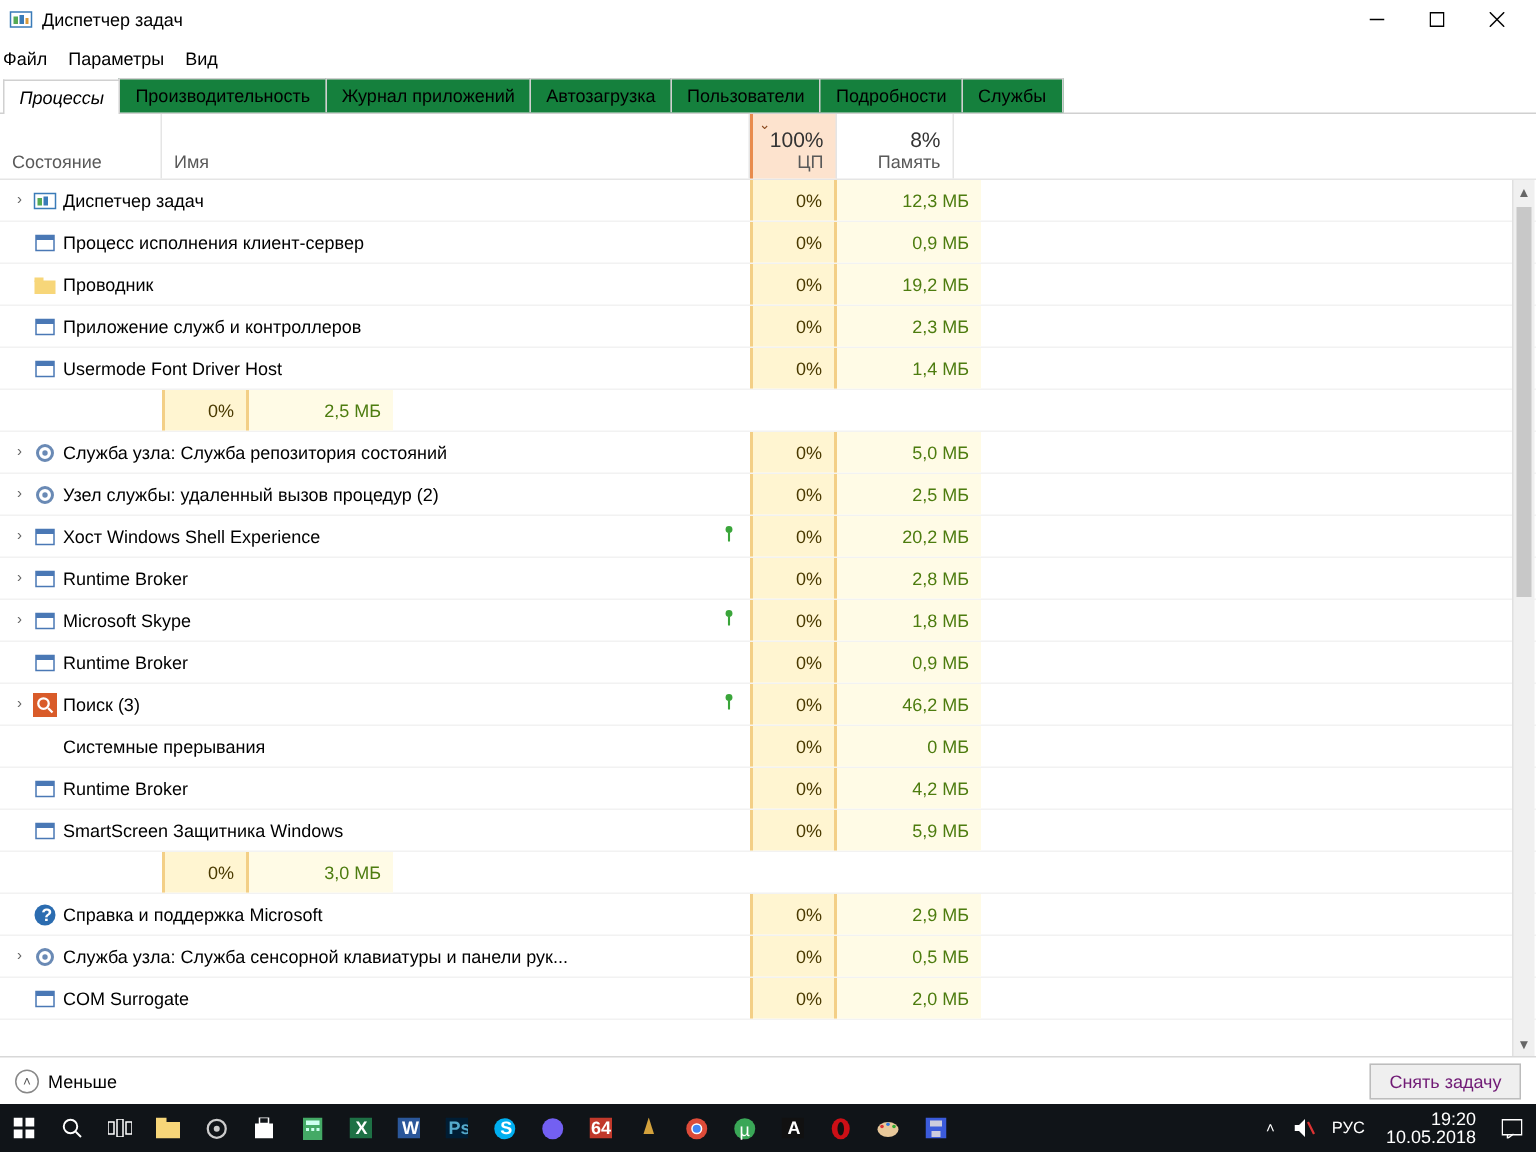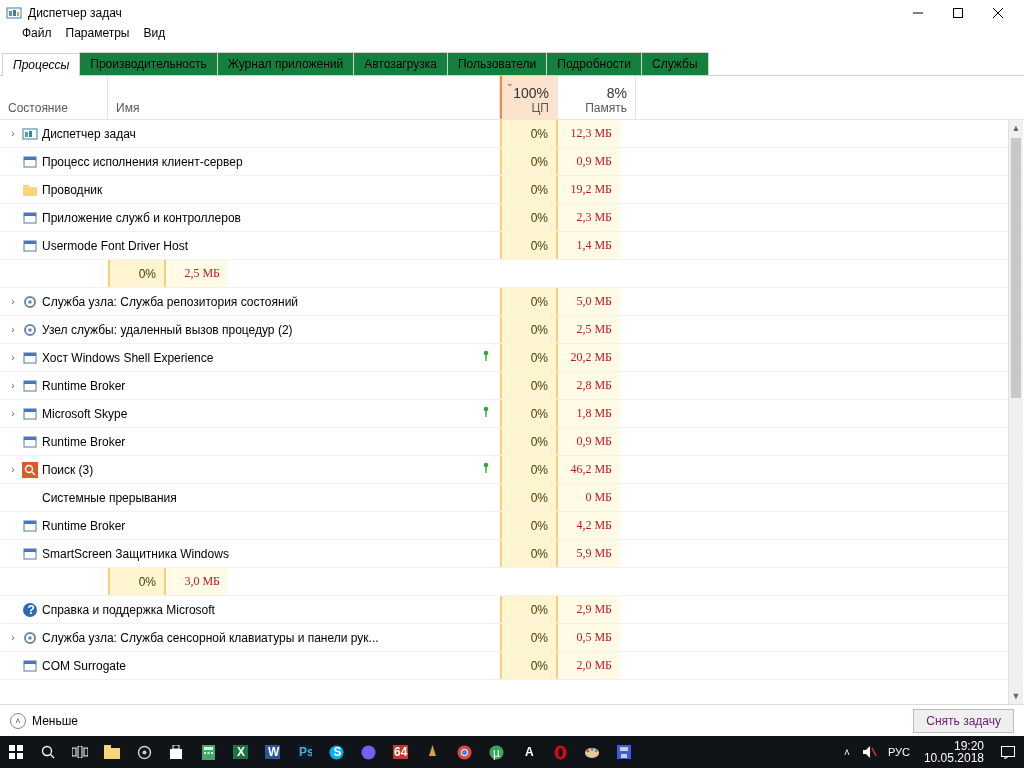--- a/index.html
+++ b/index.html
@@ -5,21 +5,21 @@
 * { margin:0; padding:0; box-sizing:border-box; font-family:"Segoe UI",Tahoma,sans-serif; font-size:12px; }
 body { width:1024px; height:768px; background:#fff; overflow:hidden; display:flex; flex-direction:column; }
 
 .titlebar { height:26px; display:flex; align-items:center; padding:0 6px; background:#fff; border-bottom:1px solid #fff; }
 .titlebar .icon { width:16px; height:16px; margin-right:6px; display:flex; align-items:center; justify-content:center; }
 .titlebar .title { flex:0 0 auto; color:#000; }
 .titlebar .spacer { flex:1; }
 .winbtn { width:40px; height:26px; display:flex; align-items:center; justify-content:center; color:#000; }
 .winbtn svg { width:10px; height:10px; }
 
-.menubar { height:20px; display:flex; align-items:flex-start; padding:0 22px; gap:14px; color:#000; }
+.menubar { height:20px; display:flex; align-items:flex-end; padding:0 2px; gap:14px; color:#000; }
 .menubar span { cursor:default; }
 
 .tabs { display:flex; align-items:flex-end; height:26px; padding-left:2px; border-bottom:1px solid #d0d0d0; background:#fff; margin-top:4px; }
 .tab { padding:4px 10px 4px 10px; border:1px solid #d0d0d0; border-bottom:none; background:#15803d; margin-right:-1px; cursor:default; }
 .tab.active { background:#fff; position:relative; top:1px;font-style:italic; }
 
 .colhdr { display:flex; height:44px; border-bottom:1px solid #e5e5e5; align-items:stretch; user-select:none; }
 .colhdr .c { display:flex; flex-direction:column; justify-content:flex-end; padding:4px 8px; border-right:1px solid #e5e5e5; color:#444; }
 .c-name { width:392px; }
 .c-state { width:108px; }
@@ -29,21 +29,21 @@
 .c-mem { width:78px; text-align:right; }
 .c-mem .pct { font-size:14px; color:#333; }
 .hdrlabel { color:#595959; }
 
 .rows { flex:1; overflow:hidden; position:relative; }
 .row { display:flex; align-items:center; height:28px; border-bottom:1px solid #f2f2f2; }
 .row .cell { padding:0 8px; height:100%; display:flex; align-items:center; }
 .row .cell.name { width:392px; gap:4px; }
 .row .cell.state { width:108px; justify-content:flex-end; }
 .row .cell.cpu { width:58px; justify-content:flex-end; background:#fff5d1; border-left:2px solid #f3cf86; border-right:2px solid #f3cf86; color:#4a3a00; }
-.row .cell.mem { width:62px; justify-content:flex-end; background:#fffbe6; color:#b91c1c;font-family:Liberation Serif, serif; }
+.row .cell.mem { width:96px; justify-content:flex-end; background:#fffbe6; color:#4d7c0f; }
 .expander { width:10px; display:flex; justify-content:center; color:#666; font-size:10px; }
 .picon { width:16px; height:16px; display:flex; align-items:center; justify-content:center; }
 .leaf { width:12px; height:12px; }
 
 .footer { height:32px; border-top:1px solid #d8d8d8; display:flex; align-items:center; padding:0 10px; background:#fff; }
 .lessbtn { display:flex; align-items:center; gap:6px; color:#000; cursor:default; }
 .circle { width:16px; height:16px; border:1px solid #888; border-radius:50%; display:flex; align-items:center; justify-content:center; font-size:9px; color:#555;}
 .endtask { margin-left:auto; padding:4px 12px; border:1px solid #bcbcbc; background:#efefef; color:#701a75; }
 
 .taskbar { height:32px; background:#101418; display:flex; align-items:center; color:#fff; }

